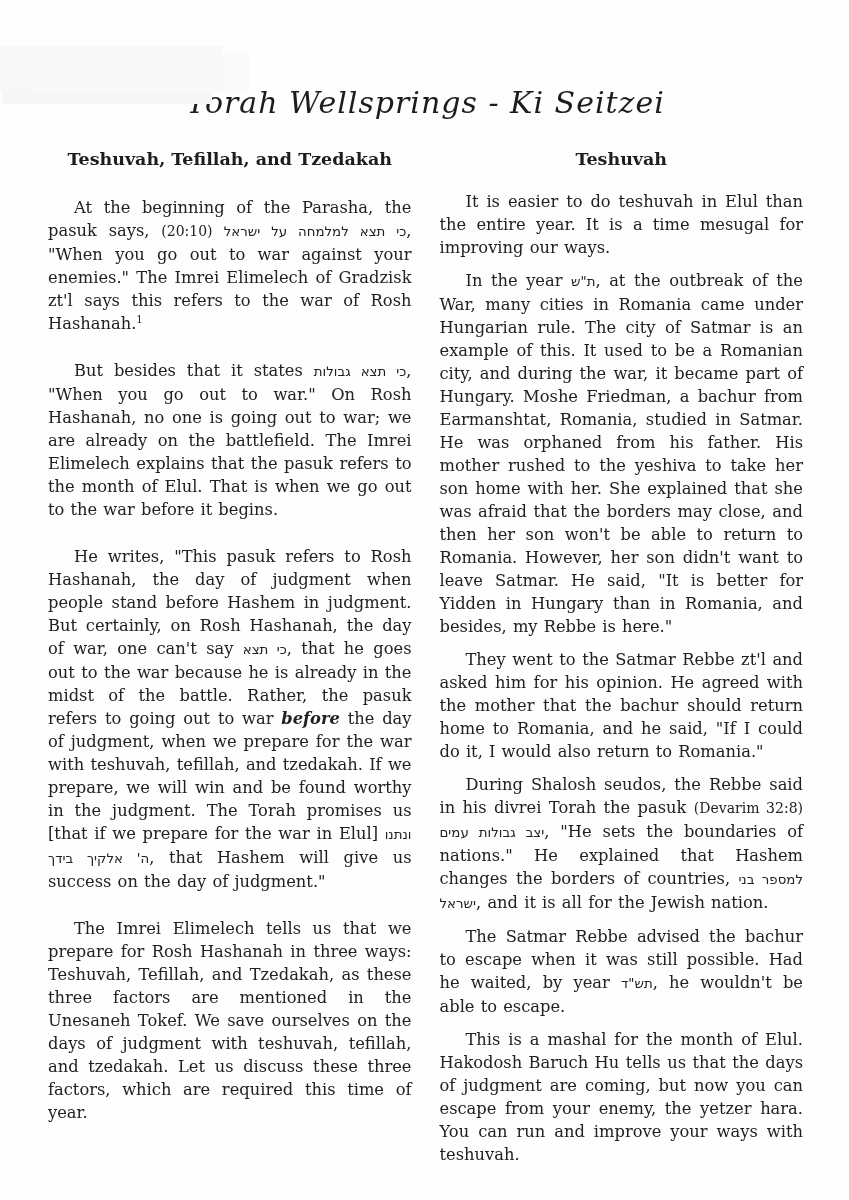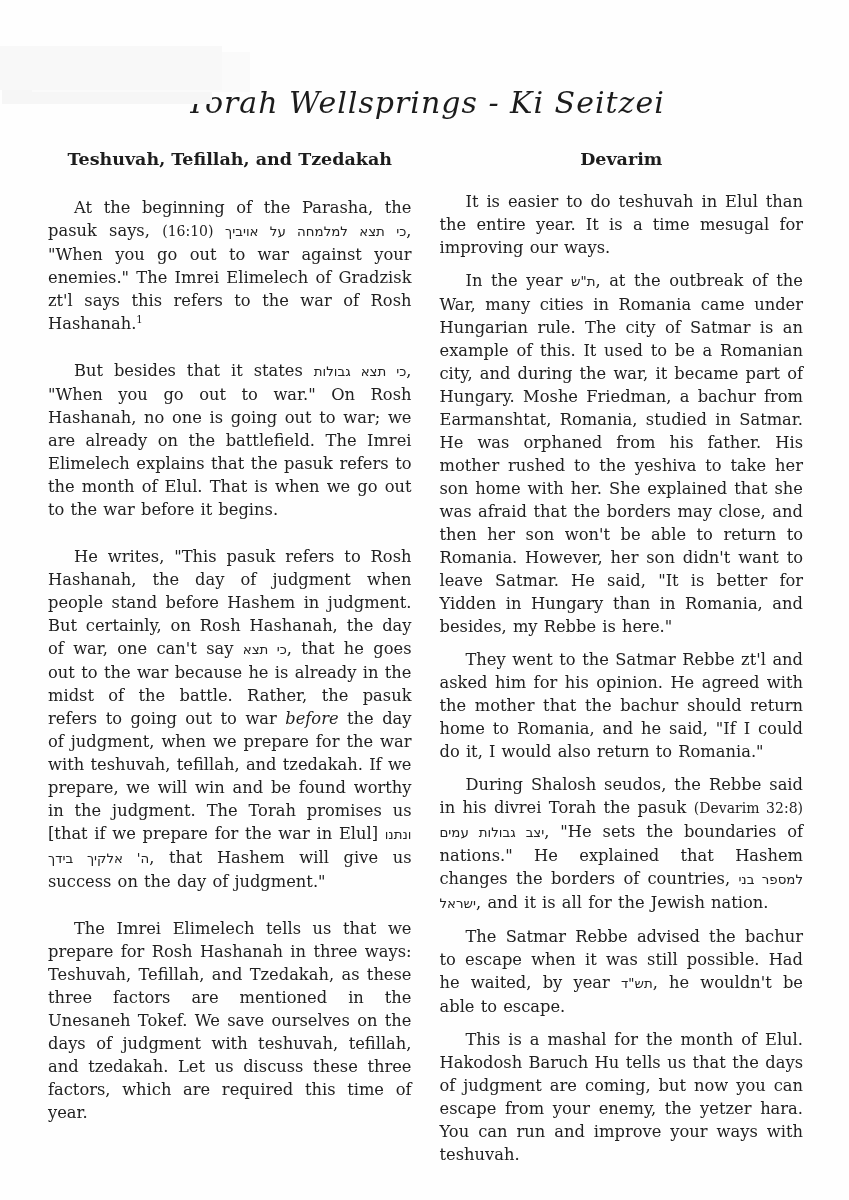--- a/index.html
+++ b/index.html
@@ -57,21 +57,21 @@
     line-height: 23px;
     word-spacing: 1px;
   }
   .col-left .para { margin-bottom: 24px; }
   .seg-heb {
     font-family: "DejaVu Sans", sans-serif;
     font-size: 0.82em;
     unicode-bidi: embed;
   }
   .seg-ref { font-size: 0.86em; }
-  .seg-it { font-style: italic; }
+  .seg-it { font-style: italic; font-weight: bold; }
   sup.fn-ref {
     font-size: 0.62em;
     line-height: 0;
     vertical-align: super;
   }
   .footnote-area {
     position: absolute;
     left: 48px;
     right: 46px;
     top: 1100px;
@@ -99,28 +99,28 @@
 <div class="page">
 
   <div class="scan-artifact"></div>
 
   <h1 class="title">Torah Wellsprings - Ki Seitzei</h1>
 
   <div class="columns">
     <section class="col col-left">
       <h2 class="col-heading">Teshuvah, Tefillah, and Tzedakah</h2>
       <div class="paras">
-          <p class="para"><span class="seg-en">At the beginning of the Parasha, the pasuk says, </span><span class="seg-ref">(16:10) </span><span class="seg-heb" dir="rtl">כי תצא למלמחה על אויביך</span><span class="seg-en">, "When you go out to war against your enemies." The Imrei Elimelech of Gradzisk zt'l says this refers to the war of Rosh Hashanah.</span><sup class="fn-ref">1</sup></p>
+          <p class="para"><span class="seg-en">At the beginning of the Parasha, the pasuk says, </span><span class="seg-ref">(20:10) </span><span class="seg-heb" dir="rtl">כי תצא למלמחה על ישראל</span><span class="seg-en">, "When you go out to war against your enemies." The Imrei Elimelech of Gradzisk zt'l says this refers to the war of Rosh Hashanah.</span><sup class="fn-ref">1</sup></p>
           <p class="para"><span class="seg-en">But besides that it states </span><span class="seg-heb" dir="rtl">כי תצא גבולות</span><span class="seg-en">, "When you go out to war." On Rosh Hashanah, no one is going out to war; we are already on the battlefield. The Imrei Elimelech explains that the pasuk refers to the month of Elul. That is when we go out to the war before it begins.</span></p>
           <p class="para"><span class="seg-en">He writes, "This pasuk refers to Rosh Hashanah, the day of judgment when people stand before Hashem in judgment. But certainly, on Rosh Hashanah, the day of war, one can't say </span><span class="seg-heb" dir="rtl">כי תצא</span><span class="seg-en">, that he goes out to the war because he is already in the midst of the battle. Rather, the pasuk refers to going out to war </span><span class="seg-it">before</span><span class="seg-en"> the day of judgment, when we prepare for the war with teshuvah, tefillah, and tzedakah. If we prepare, we will win and be found worthy in the judgment. The Torah promises us [that if we prepare for the war in Elul] </span><span class="seg-heb" dir="rtl">ונתנו ה' אלקיך בידך</span><span class="seg-en">, that Hashem will give us success on the day of judgment."</span></p>
           <p class="para"><span class="seg-en">The Imrei Elimelech tells us that we prepare for Rosh Hashanah in three ways: Teshuvah, Tefillah, and Tzedakah, as these three factors are mentioned in the Unesaneh Tokef. We save ourselves on the days of judgment with teshuvah, tefillah, and tzedakah. Let us discuss these three factors, which are required this time of year.</span></p>
         </div>
     </section>
     <section class="col col-right">
-      <h2 class="col-heading">Devarim</h2>
+      <h2 class="col-heading">Teshuvah</h2>
       <div class="paras">
           <p class="para"><span class="seg-en">It is easier to do teshuvah in Elul than the entire year. It is a time mesugal for improving our ways.</span></p>
           <p class="para"><span class="seg-en">In the year </span><span class="seg-heb" dir="rtl">ת"ש</span><span class="seg-en">, at the outbreak of the War, many cities in Romania came under Hungarian rule. The city of Satmar is an example of this. It used to be a Romanian city, and during the war, it became part of Hungary. Moshe Friedman, a bachur from Earmanshtat, Romania, studied in Satmar. He was orphaned from his father. His mother rushed to the yeshiva to take her son home with her. She explained that she was afraid that the borders may close, and then her son won't be able to return to Romania. However, her son didn't want to leave Satmar. He said, "It is better for Yidden in Hungary than in Romania, and besides, my Rebbe is here."</span></p>
           <p class="para"><span class="seg-en">They went to the Satmar Rebbe zt'l and asked him for his opinion. He agreed with the mother that the bachur should return home to Romania, and he said, "If I could do it, I would also return to Romania."</span></p>
           <p class="para"><span class="seg-en">During Shalosh seudos, the Rebbe said in his divrei Torah the pasuk </span><span class="seg-ref">(Devarim 32:8) </span><span class="seg-heb" dir="rtl">יצב גבולות עמים</span><span class="seg-en">, "He sets the boundaries of nations." He explained that Hashem changes the borders of countries, </span><span class="seg-heb" dir="rtl">למספר בני ישראל</span><span class="seg-en">, and it is all for the Jewish nation.</span></p>
           <p class="para"><span class="seg-en">The Satmar Rebbe advised the bachur to escape when it was still possible. Had he waited, by year </span><span class="seg-heb" dir="rtl">תש"ד</span><span class="seg-en">, he wouldn't be able to escape.</span></p>
           <p class="para"><span class="seg-en">This is a mashal for the month of Elul. Hakodosh Baruch Hu tells us that the days of judgment are coming, but now you can escape from your enemy, the yetzer hara. You can run and improve your ways with teshuvah.</span></p>
         </div>
     </section>
   </div>

